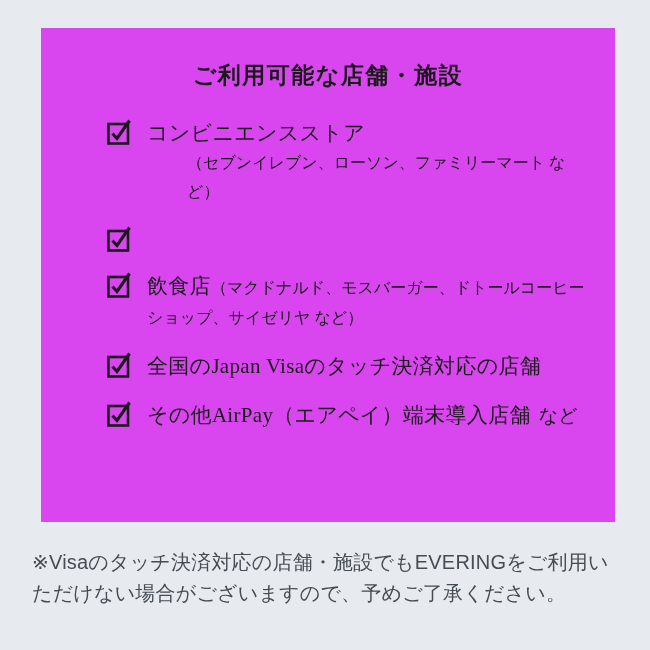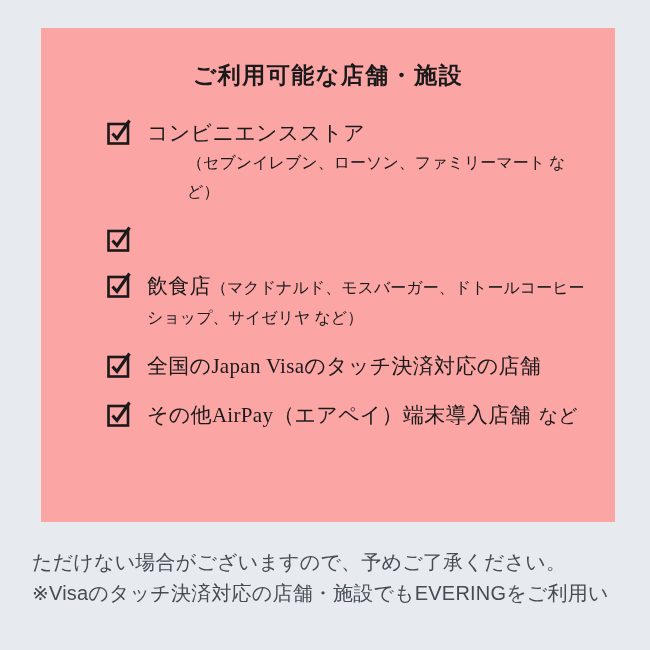--- a/index.html
+++ b/index.html
@@ -5,21 +5,21 @@
   * { margin:0; padding:0; box-sizing:border-box; }
   html,body {
     width:650px; height:650px;
     font-family:"Liberation Sans","DejaVu Sans",sans-serif;
   }
   body { background:#e7ebef; position:relative; overflow:hidden; }
 
   .card {
     position:absolute; left:41px; top:28px;
     width:574px; height:494px;
-    background:#fca5a5;
+    background:#d946ef;
   }
   .card-title {
     margin-top:33px;
     text-align:center;
     font-size:23px; line-height:28px;
     font-weight:700;
     letter-spacing:1.5px;
     color:#1a1a1a;
   }
   .store-list {
@@ -117,15 +117,15 @@
       </svg>
     </span>
     <div class="item-text">
       <span class="item-label">その他AirPay（エアペイ）端末導入店舗</span><span class="item-sub inline-gap">など</span>
     </div>
   </div>
 </div>
 </div>
 
 <div class="footnote">
+  <span class="footnote-line">※Visaのタッチ決済対応の店舗・施設でもEVERINGをご利用い</span>
   <span class="footnote-line">ただけない場合がございますので、予めご了承ください。</span>
-  <span class="footnote-line">※Visaのタッチ決済対応の店舗・施設でもEVERINGをご利用い</span>
 </div>
 
 </body></html>

